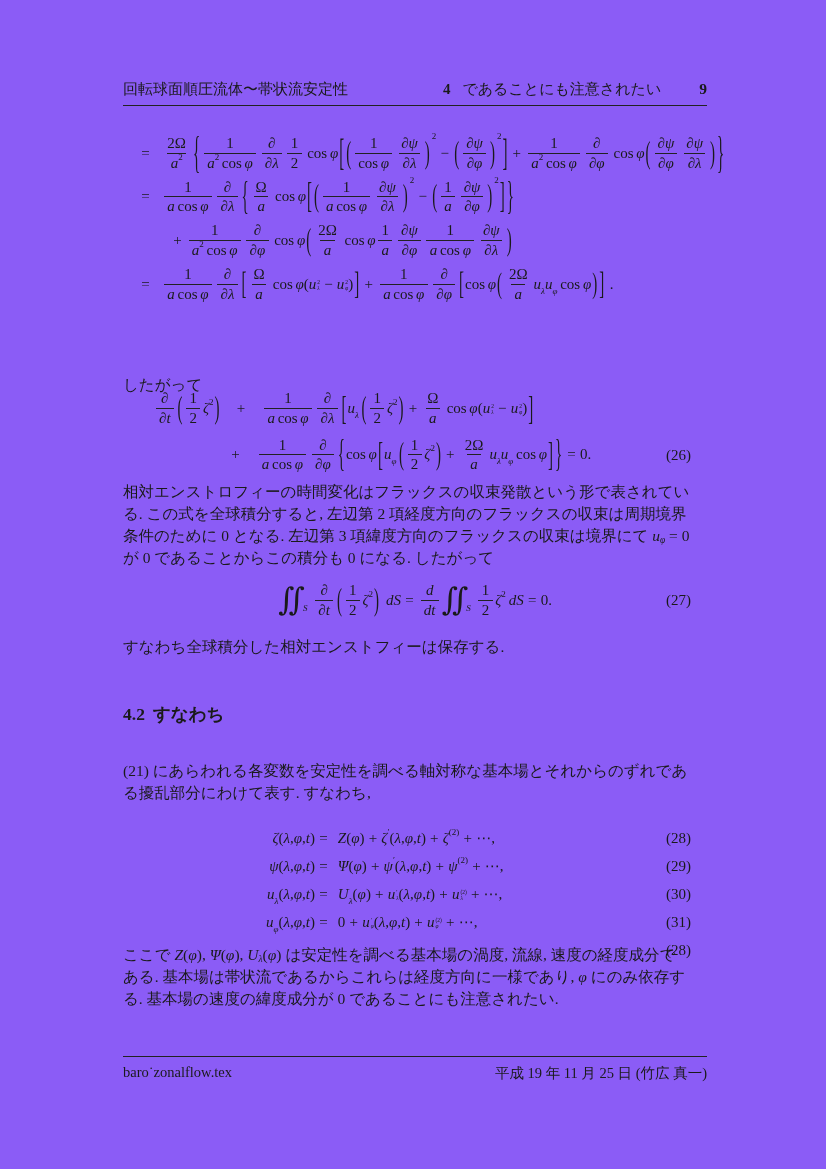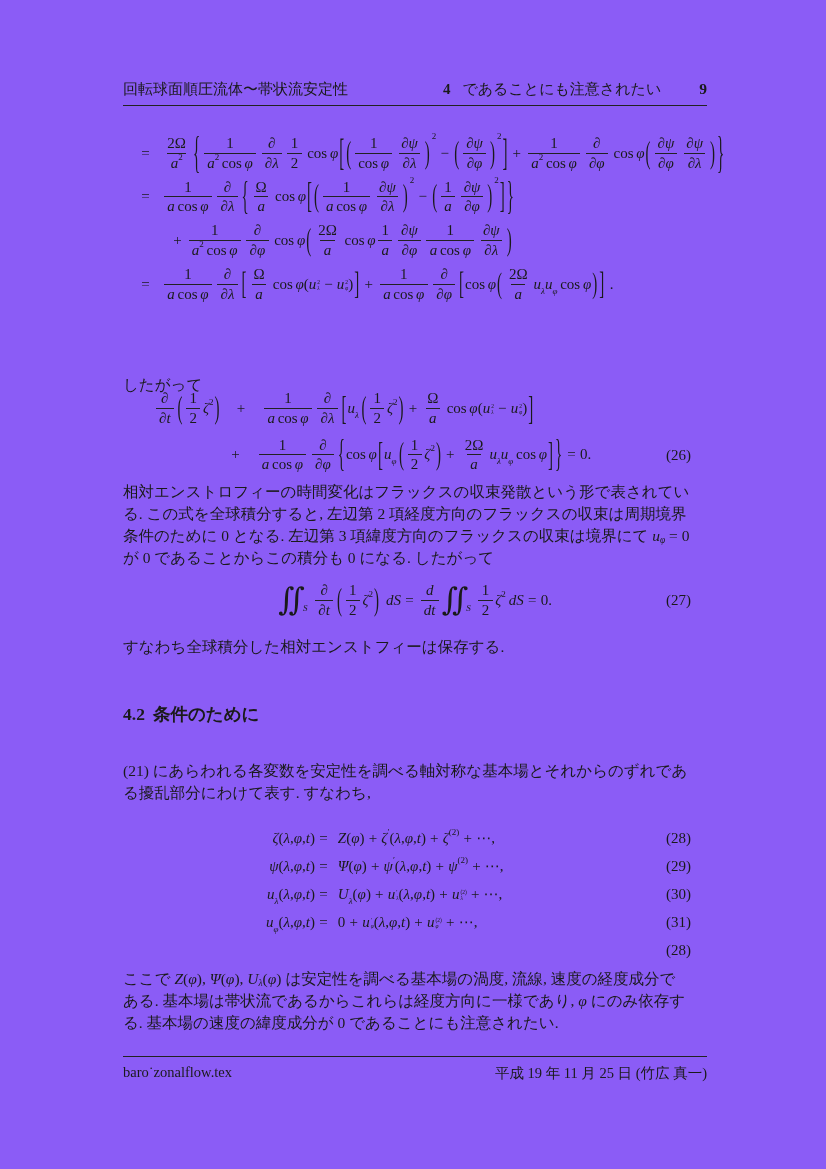--- a/index.html
+++ b/index.html
@@ -59,21 +59,21 @@
   .blk-eqC{top:582px;}
   .row-center{justify-content:center;}
   .blk-p2{top:636px;}
   .blk-h42{top:702px;font-size:17.5px;font-weight:bold;}
   .h-num{font-family:"Liberation Serif",serif;margin-right:8px;}
   .h-title{font-family:"Liberation Sans","DejaVu Sans",sans-serif;}
   .blk-p3{top:760px;}
   .blk-eqD{top:822px;}
   .blk-eqD .m-row{margin:4px 0;min-height:24px;padding-left:100px;}
   .blk-eqD .lhs-box{width:92px;}
-  .blk-p4{top:968px;}
+  .blk-p4{top:944px;}
   .p-line{white-space:nowrap;font-size:15.5px;line-height:22px;height:22px;}
 
   
   .ftr{top:1056px;border-top:1.2px solid #222;padding-top:7px;display:flex;
        font-size:14.5px;}
   .ftr-date{margin-left:auto;}
 </style>
 </head>
 <body>
 
@@ -797,21 +797,21 @@
         </span>
         <span class="m-tag">(27)</span>
       </div>
     </div>
 
   <div class="blk blk-p2">
       <div class="p-line"><span class="mr">すなわち全球積分した相対エンストフィーは保存する.</span></div>
     </div>
 
   <div class="blk blk-h42">
-    <span class="h-num">4.2</span><span class="h-title">条件のために</span>
+    <span class="h-num">4.2</span><span class="h-title">すなわち</span>
   </div>
 
   <div class="blk blk-p3">
       <div class="p-line"><span class="mr">(21) にあらわれる各変数を安定性を調べる軸対称な基本場とそれからのずれであ</span></div>
       <div class="p-line"><span class="mr">る擾乱部分にわけて表す. すなわち,</span></div>
     </div>
 
   <div class="blk blk-eqD">
       <div class="m-row">
         <span class="m-content">

